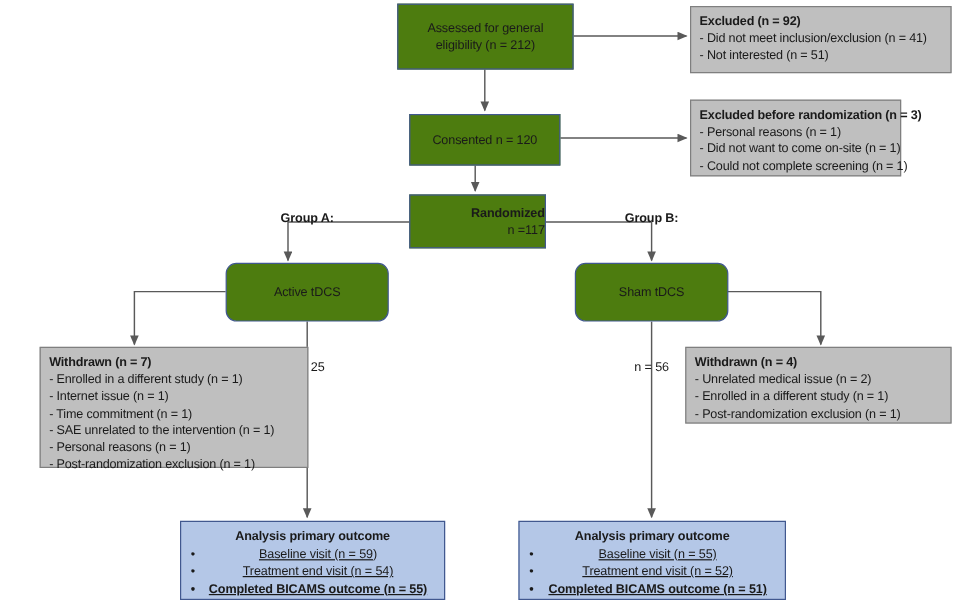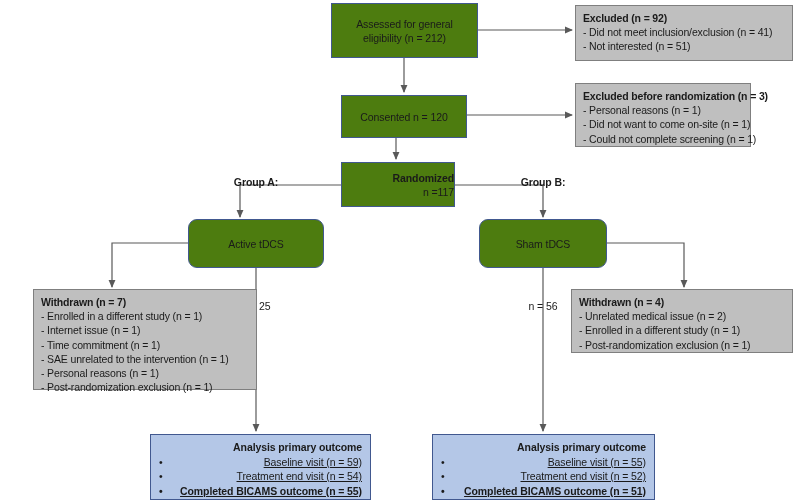--- a/index.html
+++ b/index.html
@@ -50,21 +50,21 @@
 
   .abox{
     position:absolute;
     box-sizing:border-box;
     border:1px solid #41588f;
     background:#b4c7e7;
     padding:5px 8px 4px 8px;
     font-size:10.5px;
     line-height:14.6px;
     letter-spacing:-0.1px;
-    text-align:right;
+    text-align:center;
     z-index:3;
   }
   .abox .hd{display:block;font-weight:bold;white-space:nowrap;}
   .abox .bl{display:block;white-space:nowrap;padding-left:9px;position:relative;text-decoration:underline;}
   .abox .bl::before{content:"\2022";position:absolute;left:0;top:0;}
   .abox .bl.b{font-weight:bold;}
 </style>
 </head>
 <body>
 

